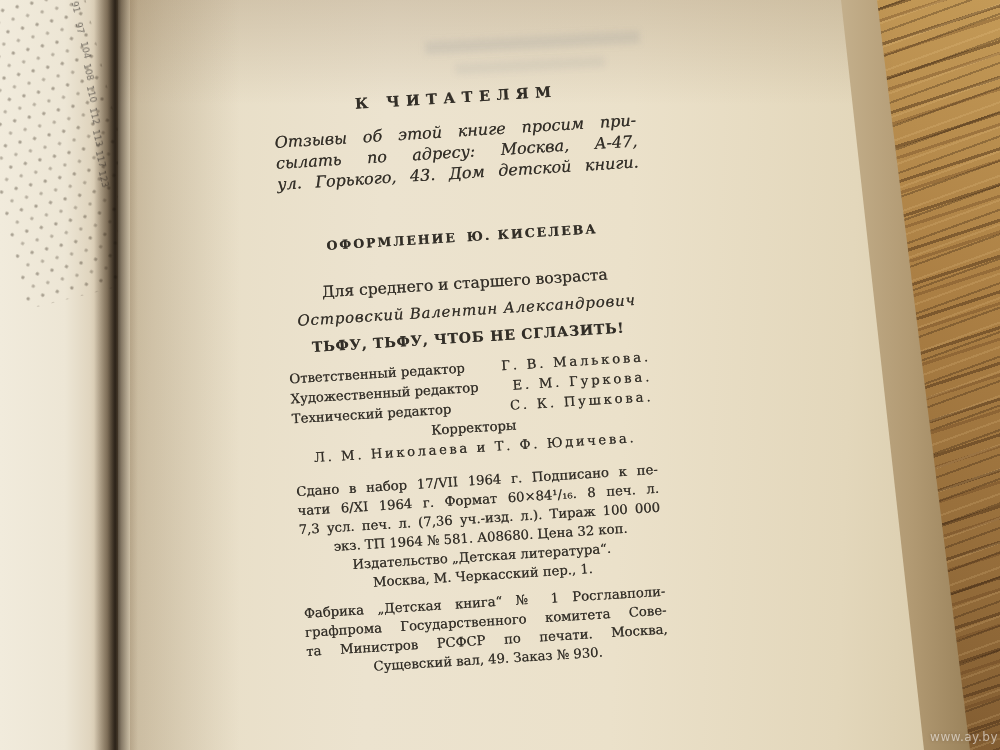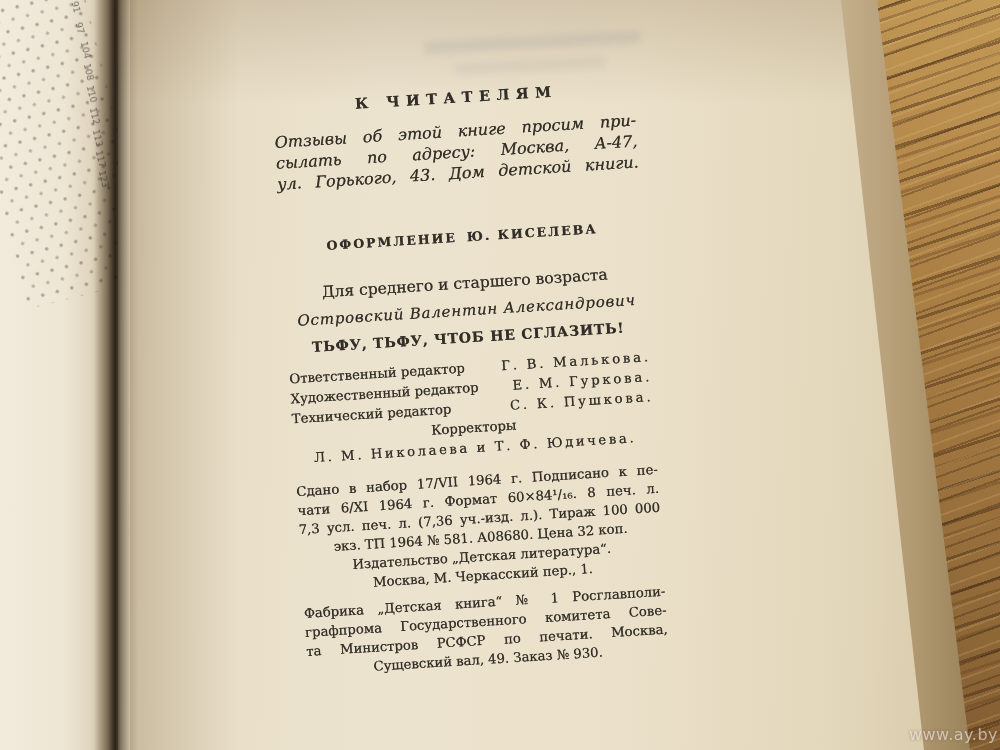--- a/index.html
+++ b/index.html
@@ -75,21 +75,21 @@
   .staff{margin-top:13px;font-size:13.2px;line-height:20px;}
   .staff-row{display:flex;justify-content:space-between;}
   .staff-name{letter-spacing:2.8px;white-space:nowrap;}
   .correctors-label{text-align:center;font-size:13.2px;line-height:20px;}
   .correctors-names{text-align:center;font-size:13.2px;line-height:20px;letter-spacing:2.6px;white-space:nowrap;}
   .imprint{margin-top:13px;font-size:13.2px;line-height:19px;}
   .publisher{font-size:13.2px;line-height:19px;text-align:center;}
   .factory{margin-top:8px;font-size:13.2px;line-height:19px;}
 
   .watermark{position:absolute;right:2px;bottom:6px;
-    font-family:"DejaVu Sans", sans-serif;font-size:16px;letter-spacing:.5px;
+    font-family:"DejaVu Sans", sans-serif;font-size:12px;letter-spacing:.5px;
     color:rgba(255,255,255,.55);text-shadow:0 0 3px rgba(120,90,60,.6);}
 </style>
 </head>
 <body>
 
 <div class="scene">
 
   <div class="wood"></div>
   <div class="contact-shadow"></div>
 

